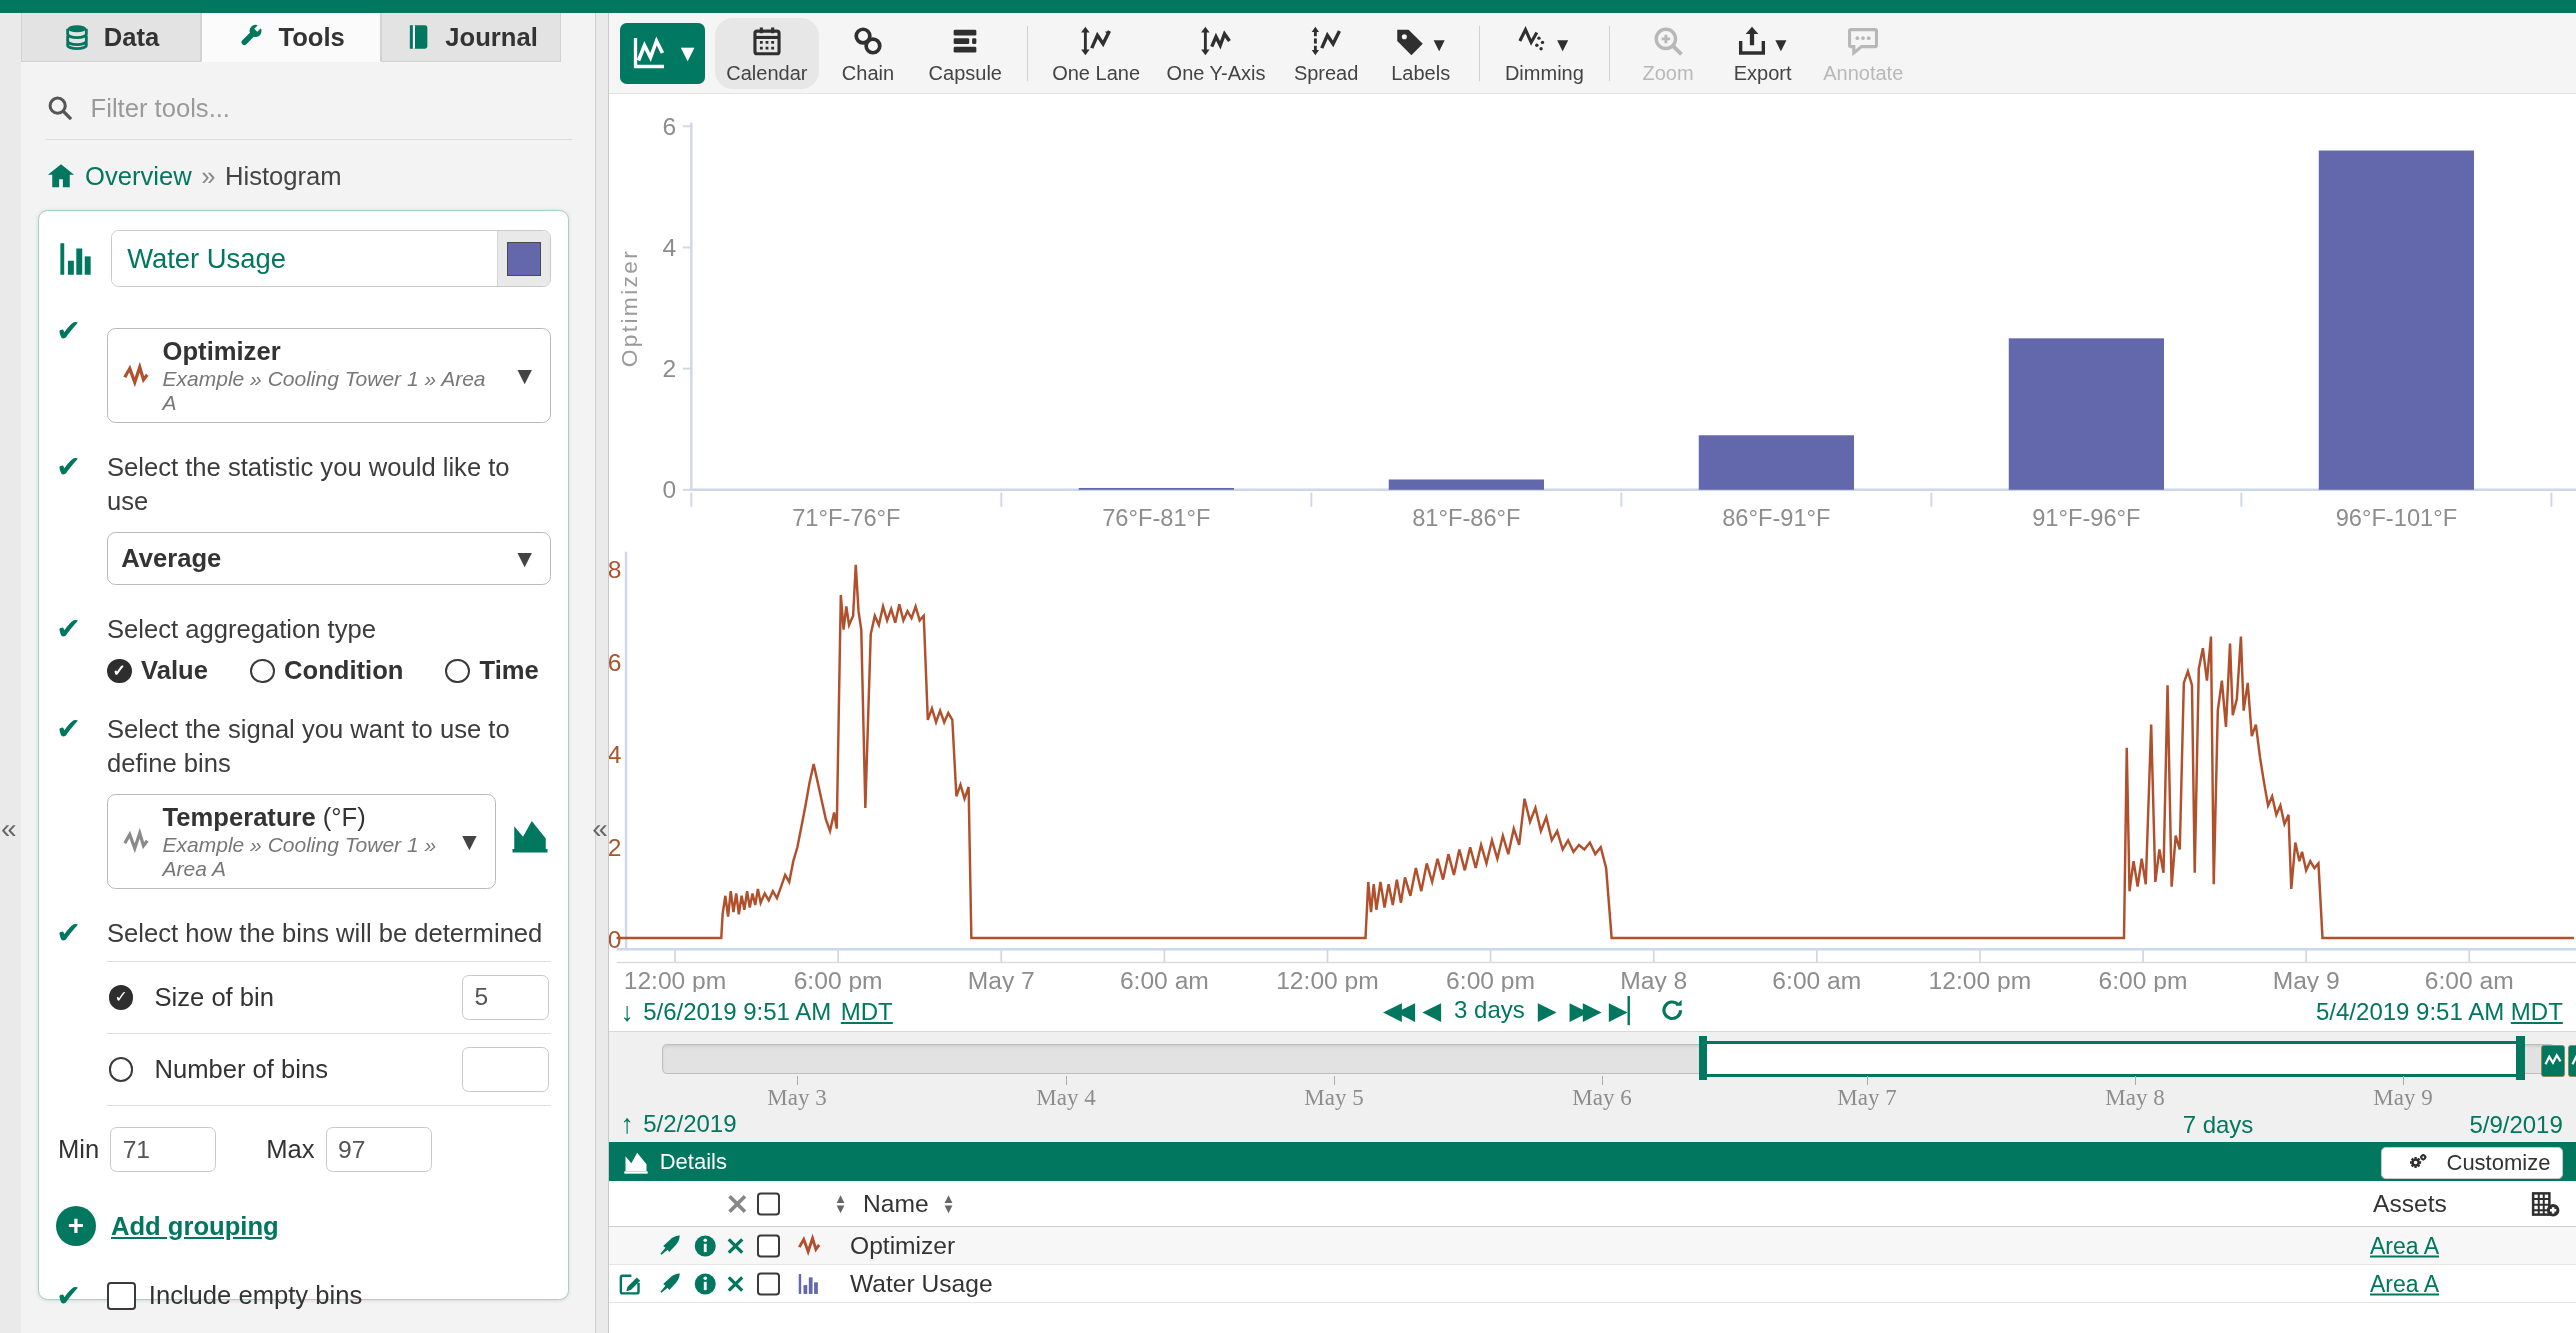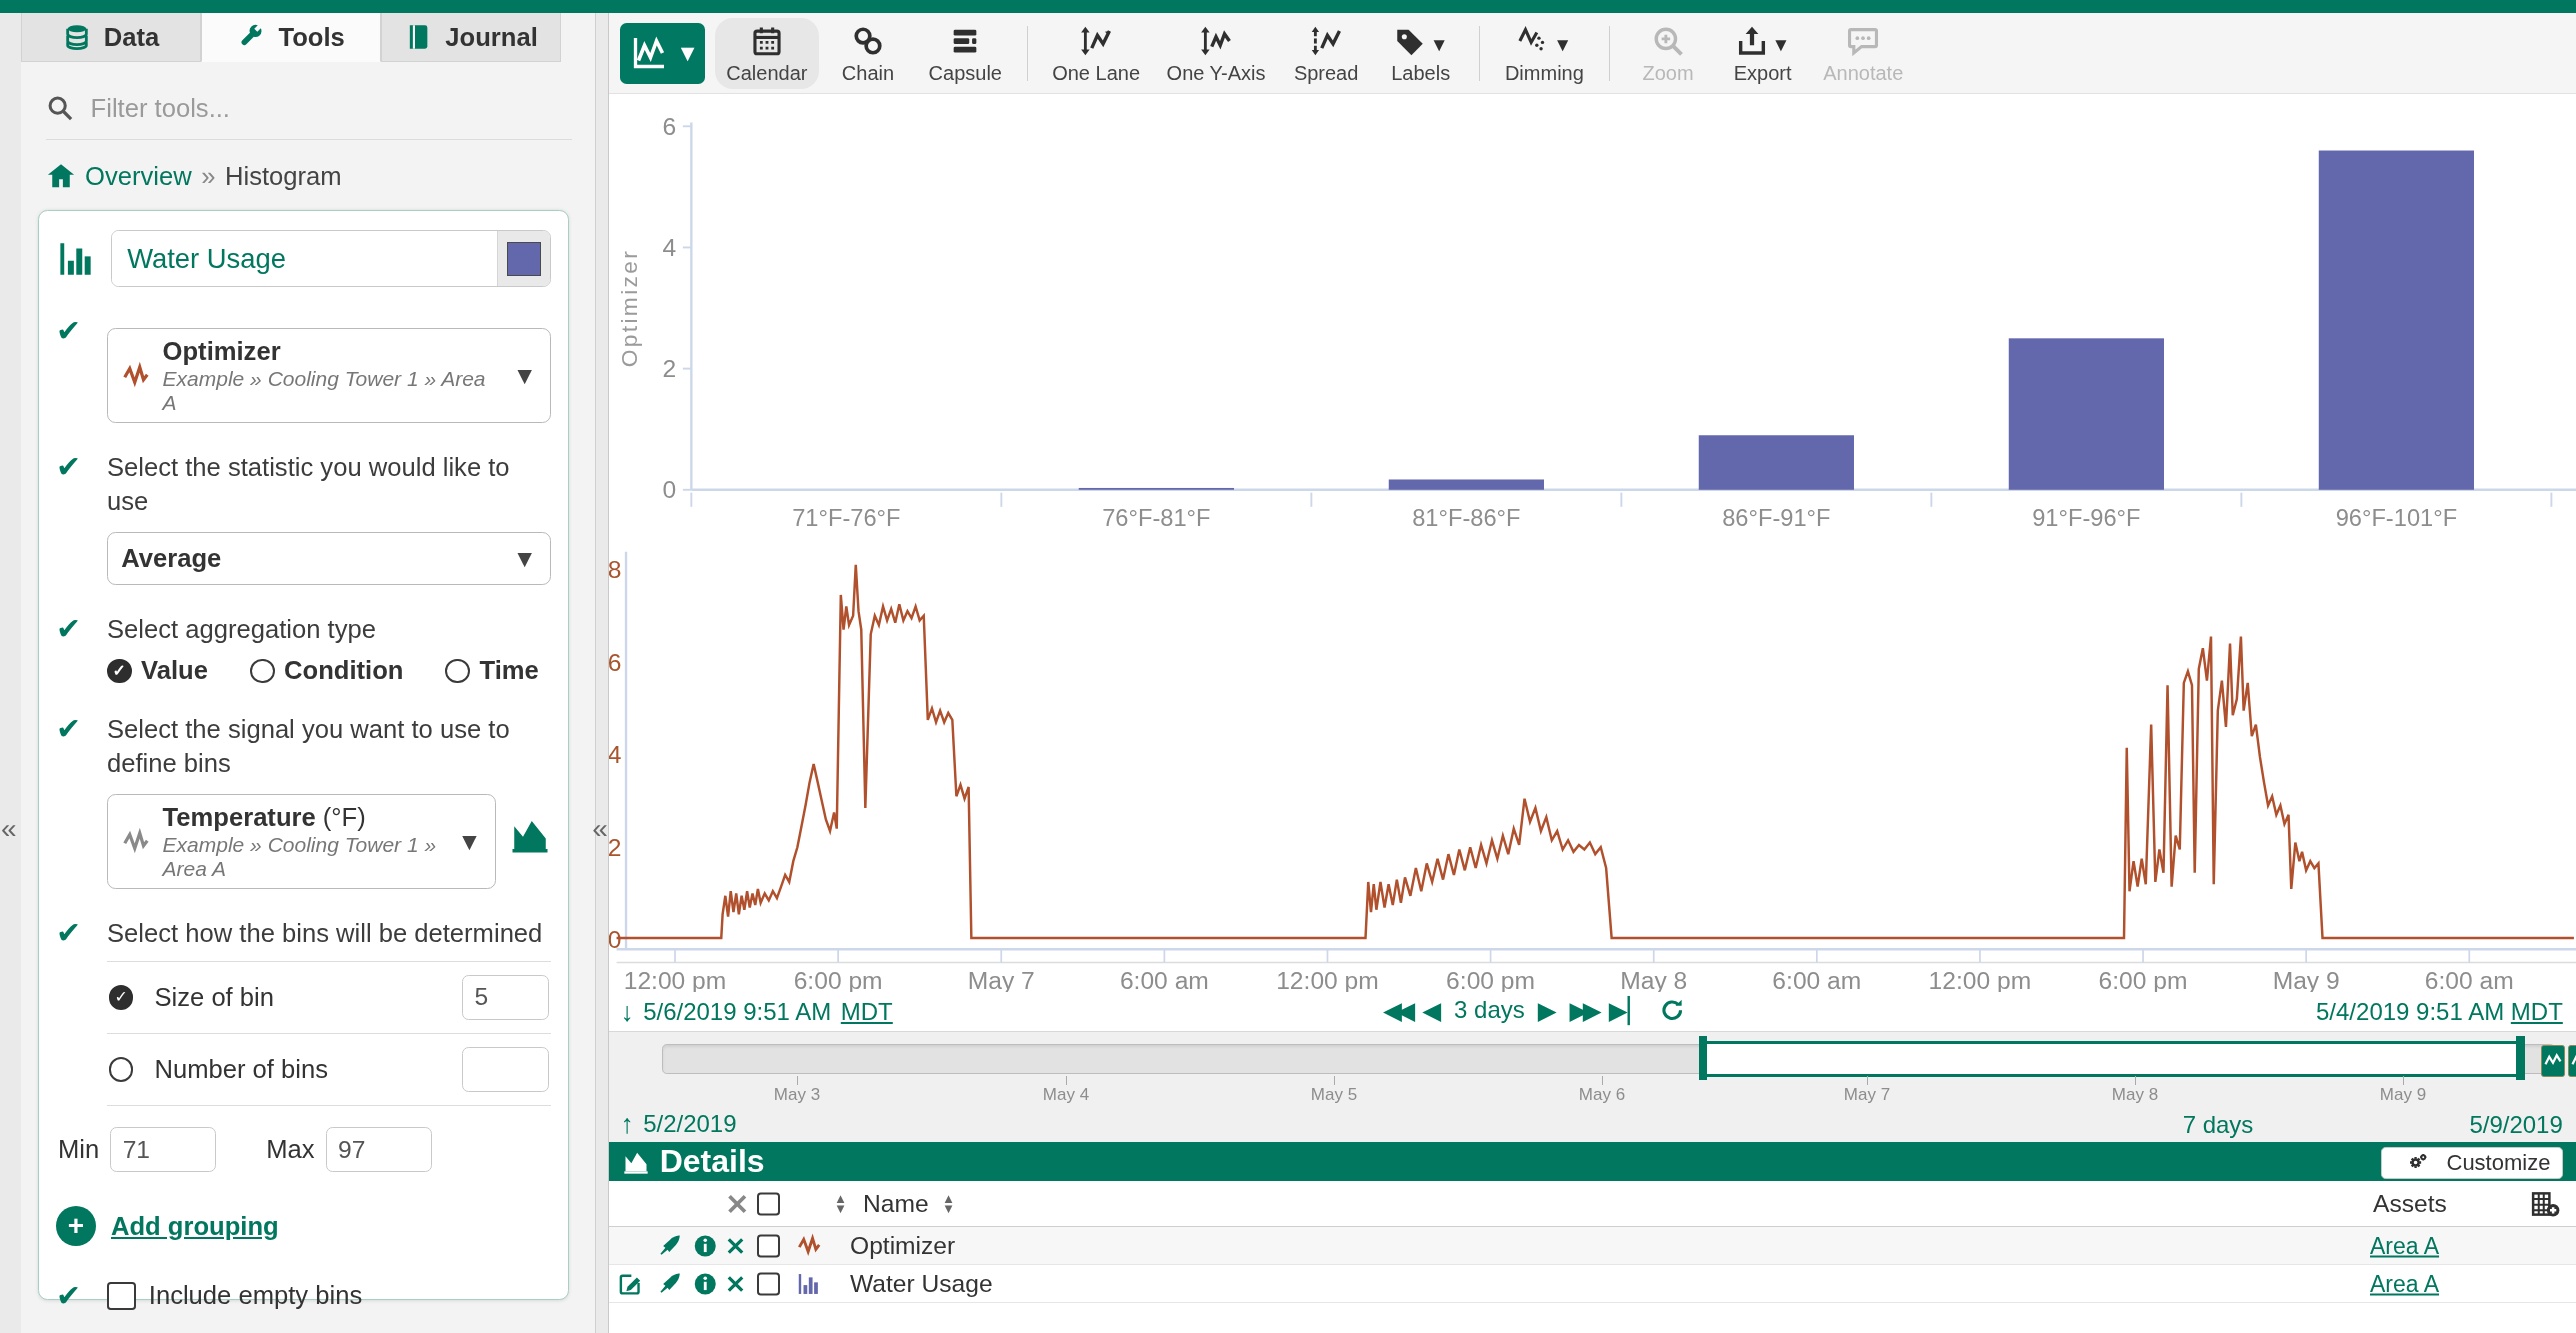--- a/index.html
+++ b/index.html
@@ -110,30 +110,30 @@
   
   #timeline{position:absolute;left:0;top:1018px;width:1967px;height:111px;background:#f0f0f0;border-top:0.9px solid #d8d8d8;box-sizing:border-box;}
   #track{position:absolute;left:53px;top:11.4px;width:1893px;height:30px;background:#e2e2e2;border:0.9px solid #bdbdbd;border-radius:4.7px;box-sizing:border-box;box-shadow:inset 0 1.9px 2.8px rgba(0,0,0,.08);}
   #selection{position:absolute;top:-3.8px;height:36px;background:#fff;border:3.8px solid #00775e;box-sizing:border-box;}
   .handle{position:absolute;top:-7.6px;width:8.5px;height:44px;background:#00775e;cursor:ew-resize;}
   .handle.left{left:-8.5px;}
   .handle.right{right:-8.5px;}
   #auto-update{position:absolute;left:1932px;top:13.2px;width:53px;height:32px;cursor:pointer;display:flex;gap:2.8px;}
   .au-sq{width:24px;height:32px;background:#00775e;border-radius:2.8px;border:0.9px solid #8c8c5a;box-sizing:border-box;display:flex;align-items:center;justify-content:center;}
   .tl-tick{position:absolute;top:44px;width:0.9px;height:8.5px;background:#aaa;}
-  .tl-label{position:absolute;top:53px;transform:translateX(-50%);font-size:17px;color:#8d8d8d;}
+  .tl-label{position:absolute;top:53px;transform:translateX(-50%);font-size:23px;color:#8d8d8d;font-family:Liberation Serif, serif;}
   #tl-start{position:absolute;left:11.4px;top:78px;color:#00775e;font-size:24px;display:flex;gap:9.5px;align-items:center;}
   #tl-duration{position:absolute;left:1609px;top:79px;transform:translateX(-50%);color:#00775e;font-size:24px;cursor:pointer;}
   #tl-end{position:absolute;right:13.2px;top:79px;color:#00775e;font-size:24px;}
 
   
   #details{position:absolute;left:0;top:1129px;width:1967px;height:191px;background:#fff;}
   #details-header{position:absolute;left:0;top:0;width:1967px;height:39px;background:#00775e;color:#fff;display:flex;align-items:center;}
   #details-header .icn{width:28px;height:28px;margin-left:13.2px;margin-right:9.5px;color:#fff;}
-  #details-title{font-size:32px;font-weight:bold;}
+  #details-title{font-size:22px;font-weight:normal;}
   #customize-btn{position:absolute;right:13.2px;top:4.7px;height:30px;background:#fff;border:0.9px solid #c9c9c9;border-radius:4.7px;display:flex;align-items:center;gap:7.6px;padding:0 11.4px;color:#333;font-size:22px;cursor:pointer;}
   #customize-btn .icn{width:23px;height:23px;color:#2f2f2f;}
   #dtable-head{position:absolute;left:0;top:39px;width:1967px;height:46px;border-bottom:0.9px solid #cfcfcf;box-sizing:border-box;background:#fff;}
   .drow{position:absolute;left:0;width:1967px;height:38px;border-bottom:0.9px solid #e6e6e6;box-sizing:border-box;}
   .dcell{position:absolute;top:50%;transform:translateY(-50%);}
   .dicon{width:26.5px;height:26.5px;color:#00775e;cursor:pointer;}
   .dicon.gray{color:#888;}
   .sort{display:inline-flex;flex-direction:column;line-height:10.4px;font-size:13.2px;color:#666;cursor:pointer;}
   .col-name{font-size:24.6px;font-weight:normal;color:#333;}
   .cell-name{font-size:24.6px;color:#333;}

